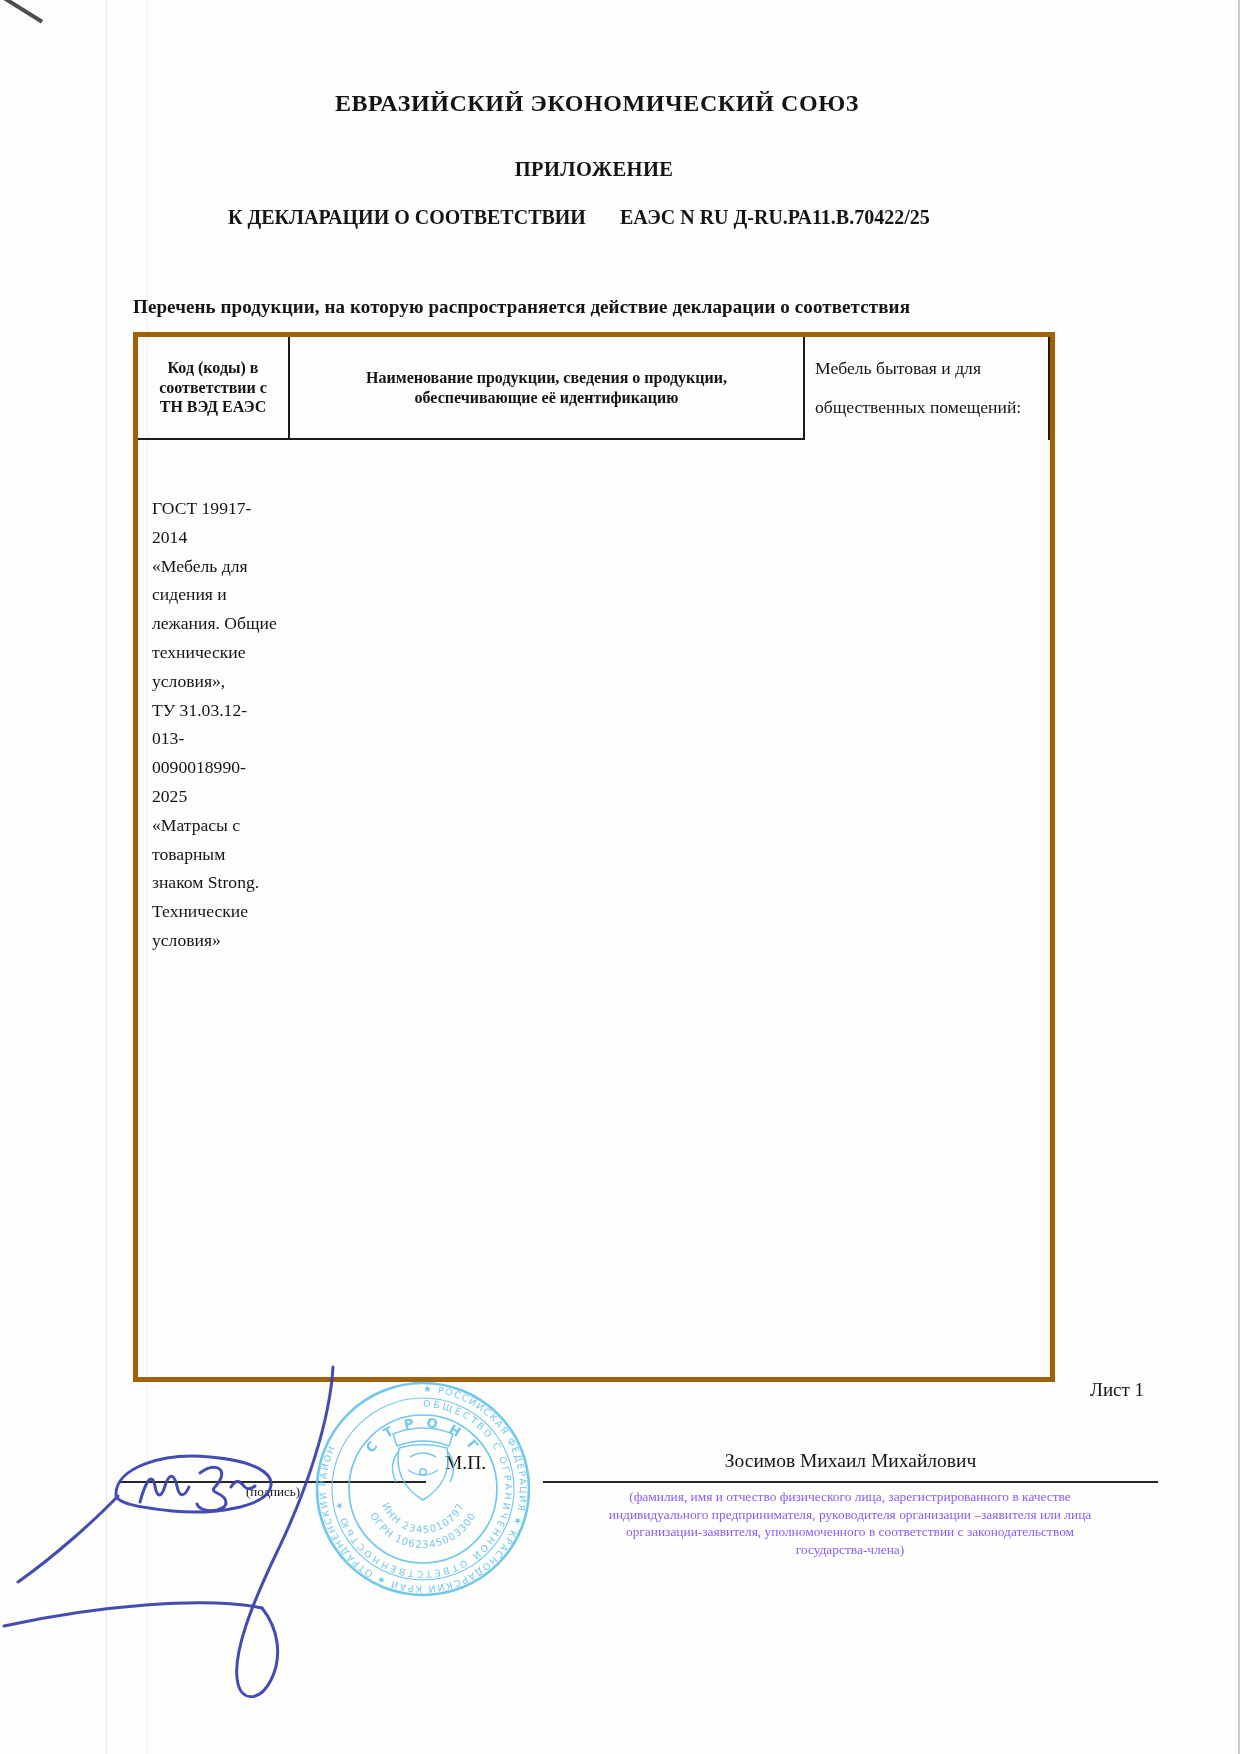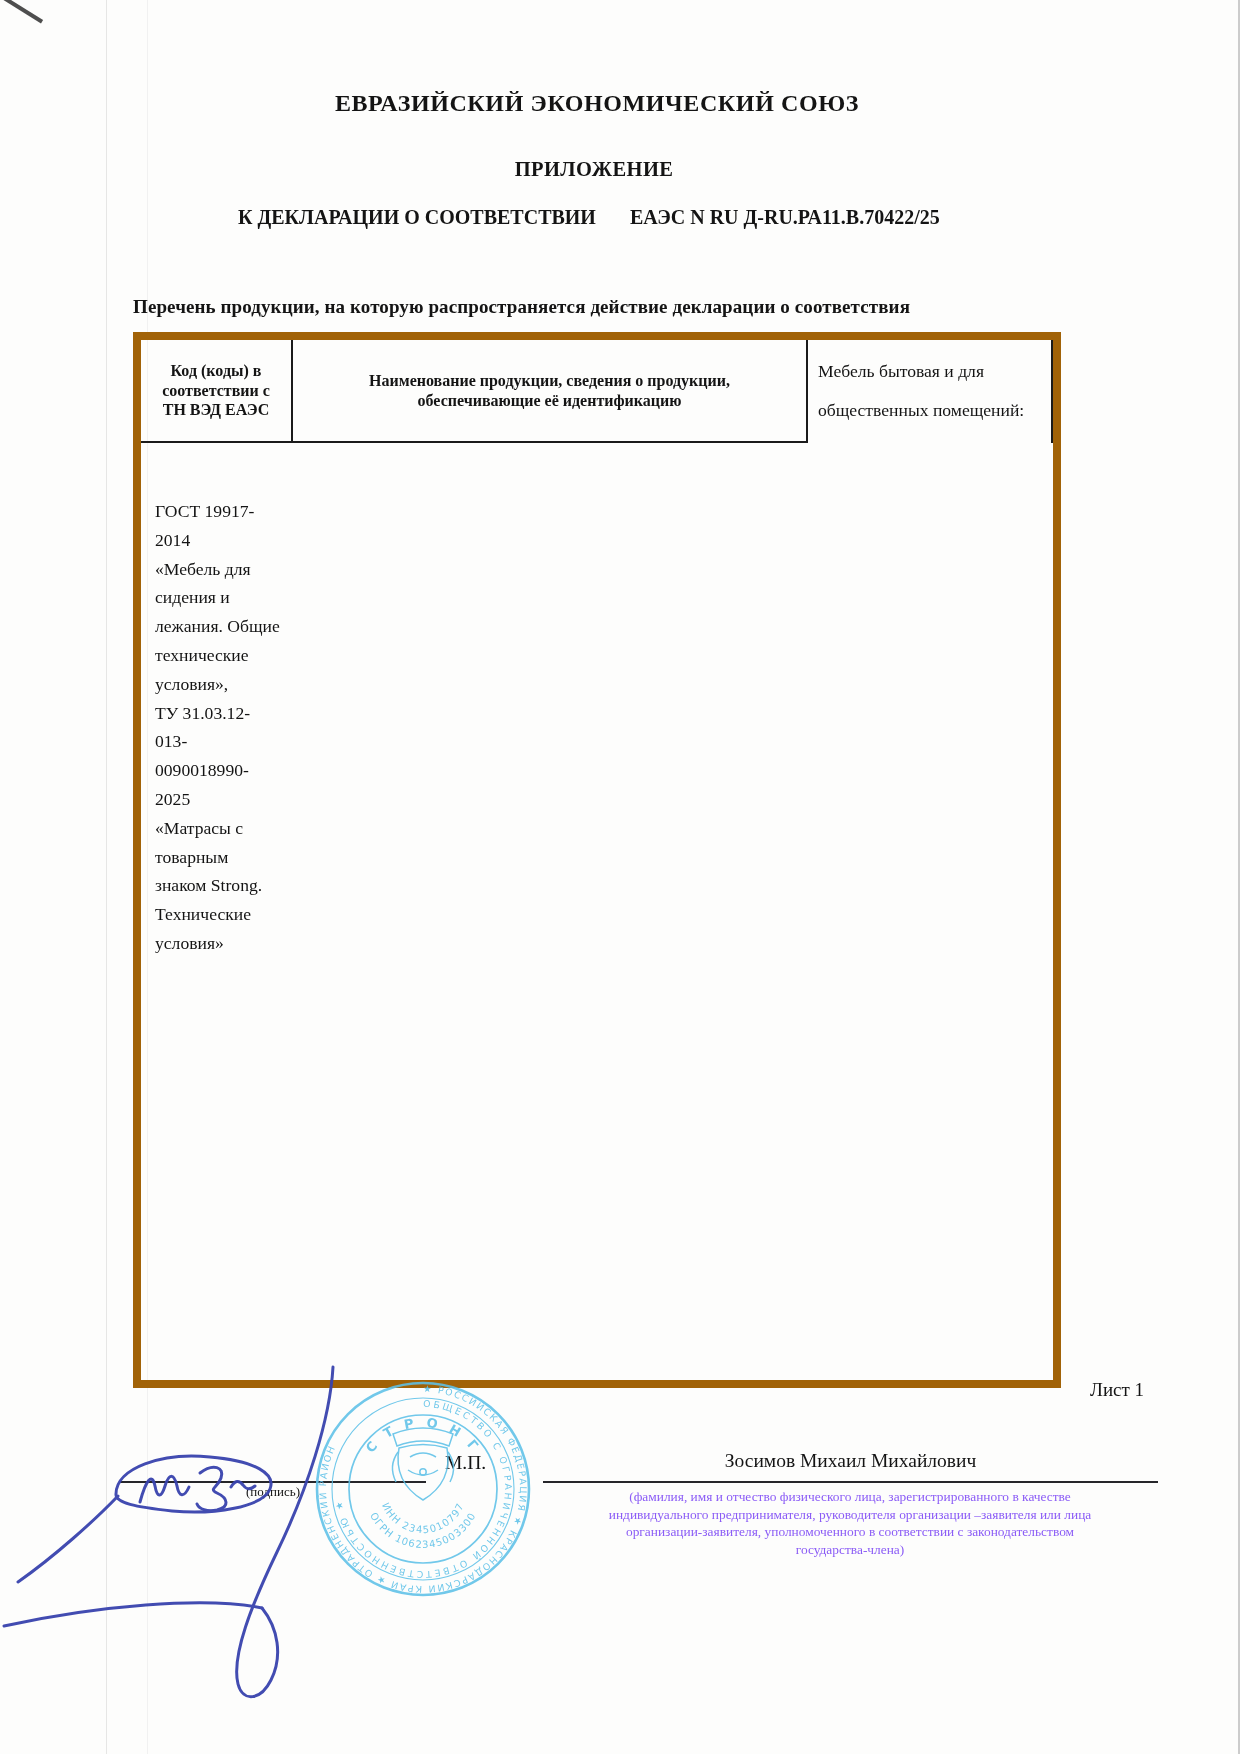--- a/index.html
+++ b/index.html
@@ -4,25 +4,25 @@
 <style>
   html,body{margin:0;padding:0;background:#e8e8e8;}
   #page{
     position:relative;width:1240px;height:1754px;background:#fdfdfc;
     font-family:"Liberation Serif","DejaVu Serif",serif;color:#141414;
     overflow:hidden;margin:0 auto;
   }
   .abs{position:absolute;}
   .union-title{top:90px;left:0;width:1194px;text-align:center;font-size:24px;font-weight:bold;letter-spacing:.6px;}
   .appendix-title{top:158px;left:0;width:1188px;text-align:center;font-size:20.5px;font-weight:bold;letter-spacing:.4px;}
-  .decl-row{top:206px;left:238px;display:flex;gap:34px;font-size:20px;font-weight:bold;white-space:nowrap;}
+  .decl-row{top:206px;left:228px;display:flex;gap:34px;font-size:20px;font-weight:bold;white-space:nowrap;}
   .list-title{top:296px;left:133px;width:912px;font-size:19px;font-weight:bold;letter-spacing:.1px;}
   .doc-table{
     left:133px;top:332px;width:912px;
-    border:8px solid #a16207;
+    border:5px solid #a16207;
     display:grid;grid-template-columns:152px 515px 245px;grid-template-rows:103px 937px;
     box-sizing:content-box;
   }
   .cell{border-right:2px solid #1b1b1b;border-bottom:2px solid #1b1b1b;box-sizing:border-box;overflow:hidden;}
   .cell.last-col{border-right:none;}
   .cell.last-row{border-bottom:none;}
   .th{display:flex;align-items:center;justify-content:center;text-align:center;
       font-weight:bold;font-size:16px;line-height:1.24;padding:4px 3px;white-space:pre-line;}
   .code-cell{font-size:18.5px;text-align:center;padding-top:112px;}
   .product-cell{font-size:17.6px;line-height:39px;padding:12px 4px 0 10px;white-space:pre-wrap;}

